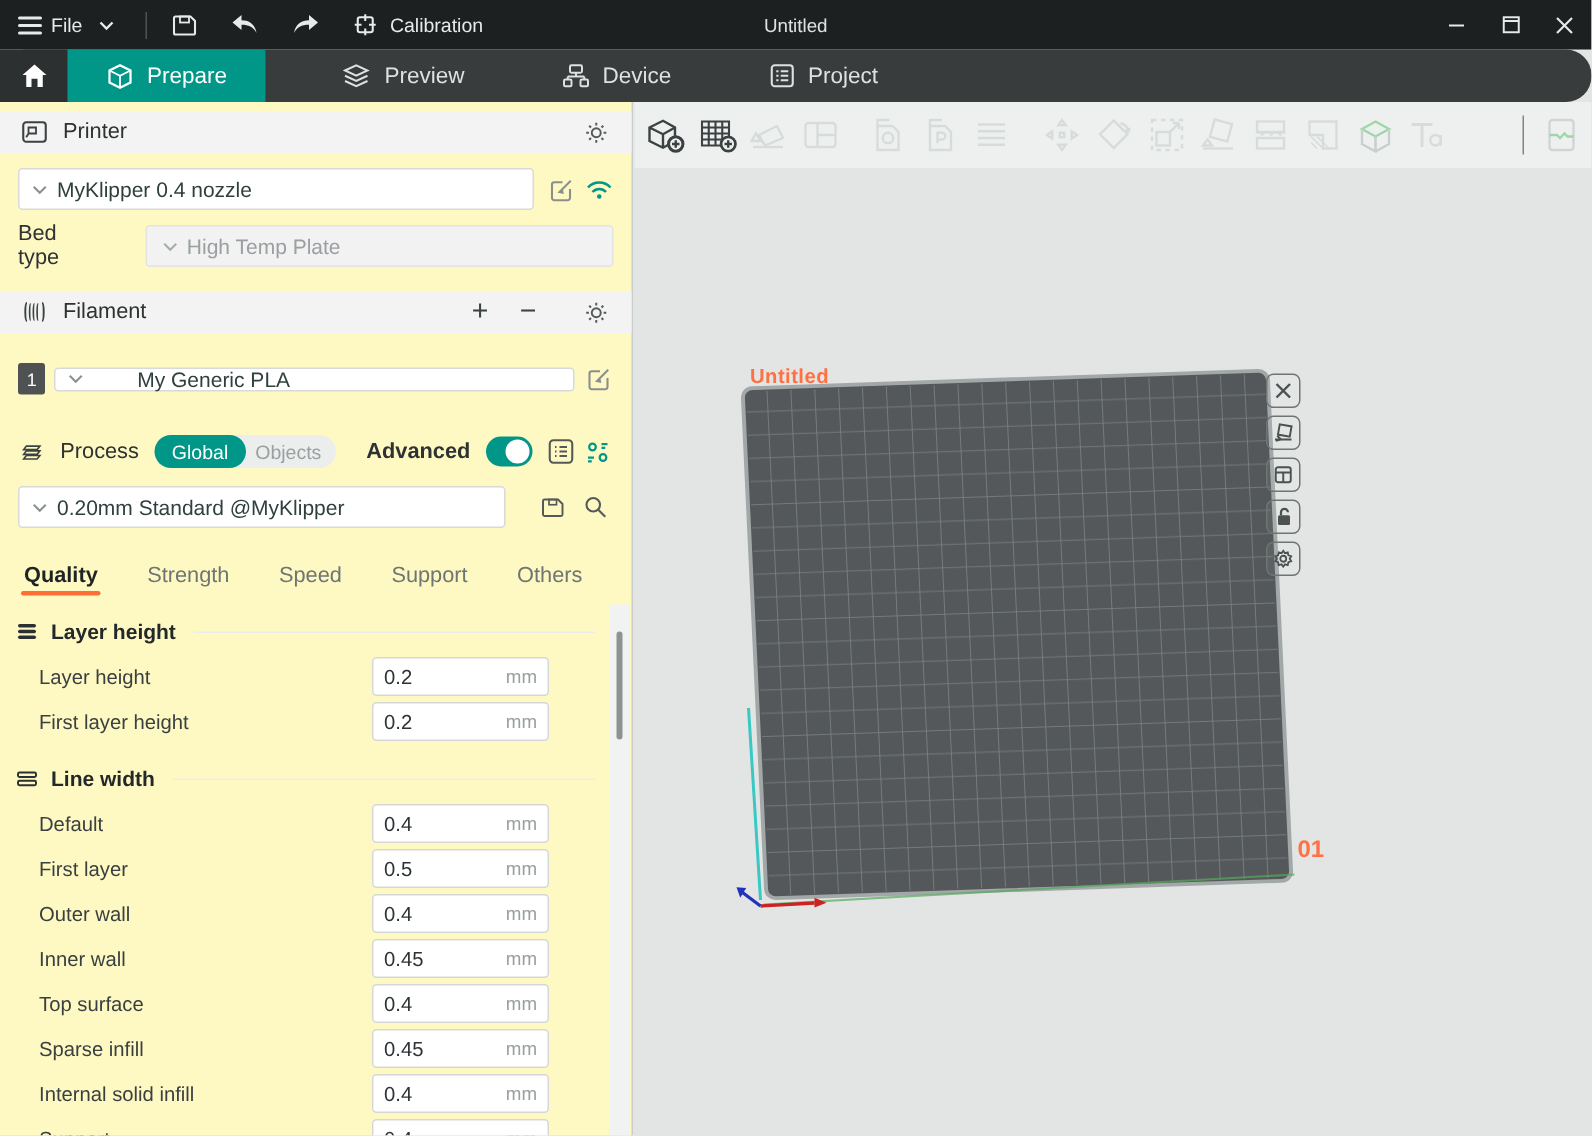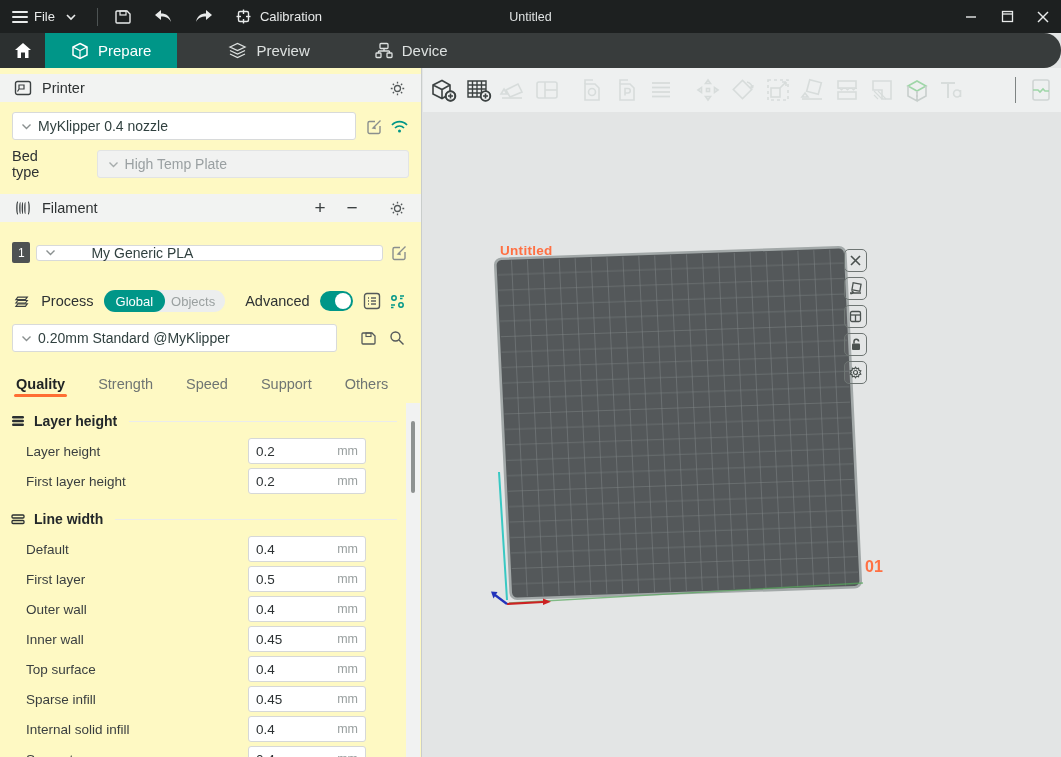--- a/index.html
+++ b/index.html
@@ -178,20 +178,32 @@
     </div>
     <div class="nav-tab" style="margin-left:13px;">
       <svg width="18" height="17" viewBox="0 0 18 17">
           <rect x="5" y="1.5" width="8" height="5" rx="1" fill="none" stroke="#dde1e0" stroke-width="1.3"></rect>
           <path d="M9 6.5 V9 M3.5 9 H14.5 M3.5 9 V11 M14.5 9 V11" fill="none" stroke="#dde1e0" stroke-width="1.3"></path>
           <rect x="1" y="11" width="5" height="4.5" rx="0.8" fill="none" stroke="#dde1e0" stroke-width="1.3"></rect>
           <rect x="12" y="11" width="5" height="4.5" rx="0.8" fill="none" stroke="#dde1e0" stroke-width="1.3"></rect>
         </svg>
       <span>Device</span>
     </div>
+    <div class="nav-tab" style="margin-left:13px;">
+      <svg width="17" height="17" viewBox="0 0 17 17">
+          <rect x="1.5" y="1.5" width="14" height="14" rx="2" fill="none" stroke="#dde1e0" stroke-width="1.4"></rect>
+          <line x1="4.5" y1="5.5" x2="6" y2="5.5" stroke="#dde1e0" stroke-width="1.4"></line>
+          <line x1="7.5" y1="5.5" x2="12.5" y2="5.5" stroke="#dde1e0" stroke-width="1.4"></line>
+          <line x1="4.5" y1="8.5" x2="6" y2="8.5" stroke="#dde1e0" stroke-width="1.4"></line>
+          <line x1="7.5" y1="8.5" x2="12.5" y2="8.5" stroke="#dde1e0" stroke-width="1.4"></line>
+          <line x1="4.5" y1="11.5" x2="6" y2="11.5" stroke="#dde1e0" stroke-width="1.4"></line>
+          <line x1="7.5" y1="11.5" x2="12.5" y2="11.5" stroke="#dde1e0" stroke-width="1.4"></line>
+        </svg>
+      <span>Project</span>
+    </div>
 
     <div class="nav-right">
       <div class="combo">
         <div class="combo-drop">
           <svg width="12" height="8" viewBox="0 0 12 8">
               <polyline points="2,2 6,6 10,2" fill="none" stroke="#ffffff" stroke-width="1.7"></polyline>
             </svg>
         </div>
         <div class="combo-main">Slice plate</div>
       </div>
@@ -293,21 +305,21 @@
           <path d="M4 4 h10 l-2 2.6 h-10 z" fill="none" stroke="#3c4142" stroke-width="1.2"></path>
           <path d="M4 7.5 h10 l-2 2.6 h-10 z" fill="none" stroke="#3c4142" stroke-width="1.2"></path>
           <path d="M4 11 h10 l-2 2.6 h-10 z" fill="none" stroke="#3c4142" stroke-width="1.2"></path>
         </svg>
       <span class="title" style="font-size:14.5px;color:#2e3233;">Process</span>
       <div class="pill" style="">
         <span class="on">Global</span>
         <span class="off">Objects</span>
       </div>
       <span class="hdr-sp"></span>
-      <span class="lbl" style="font-size:14.5px;">Advanced</span>
+      <span class="lbl" style="font-size:14.5px;font-weight:bold;">Advanced</span>
       <span class="toggle">
           <span class="knob"></span>
         </span>
       <span class="ibtn">
         <svg width="18" height="18" viewBox="0 0 18 18">
             <rect x="1.5" y="1.5" width="15" height="15" rx="2.5" fill="none" stroke="#54595a" stroke-width="1.4"></rect>
             <line x1="5" y1="6" x2="6" y2="6" stroke="#54595a" stroke-width="1.4"></line>
             <line x1="8" y1="6" x2="13" y2="6" stroke="#54595a" stroke-width="1.4"></line>
             <line x1="5" y1="9" x2="6" y2="9" stroke="#54595a" stroke-width="1.4"></line>
             <line x1="8" y1="9" x2="13" y2="9" stroke="#54595a" stroke-width="1.4"></line>

